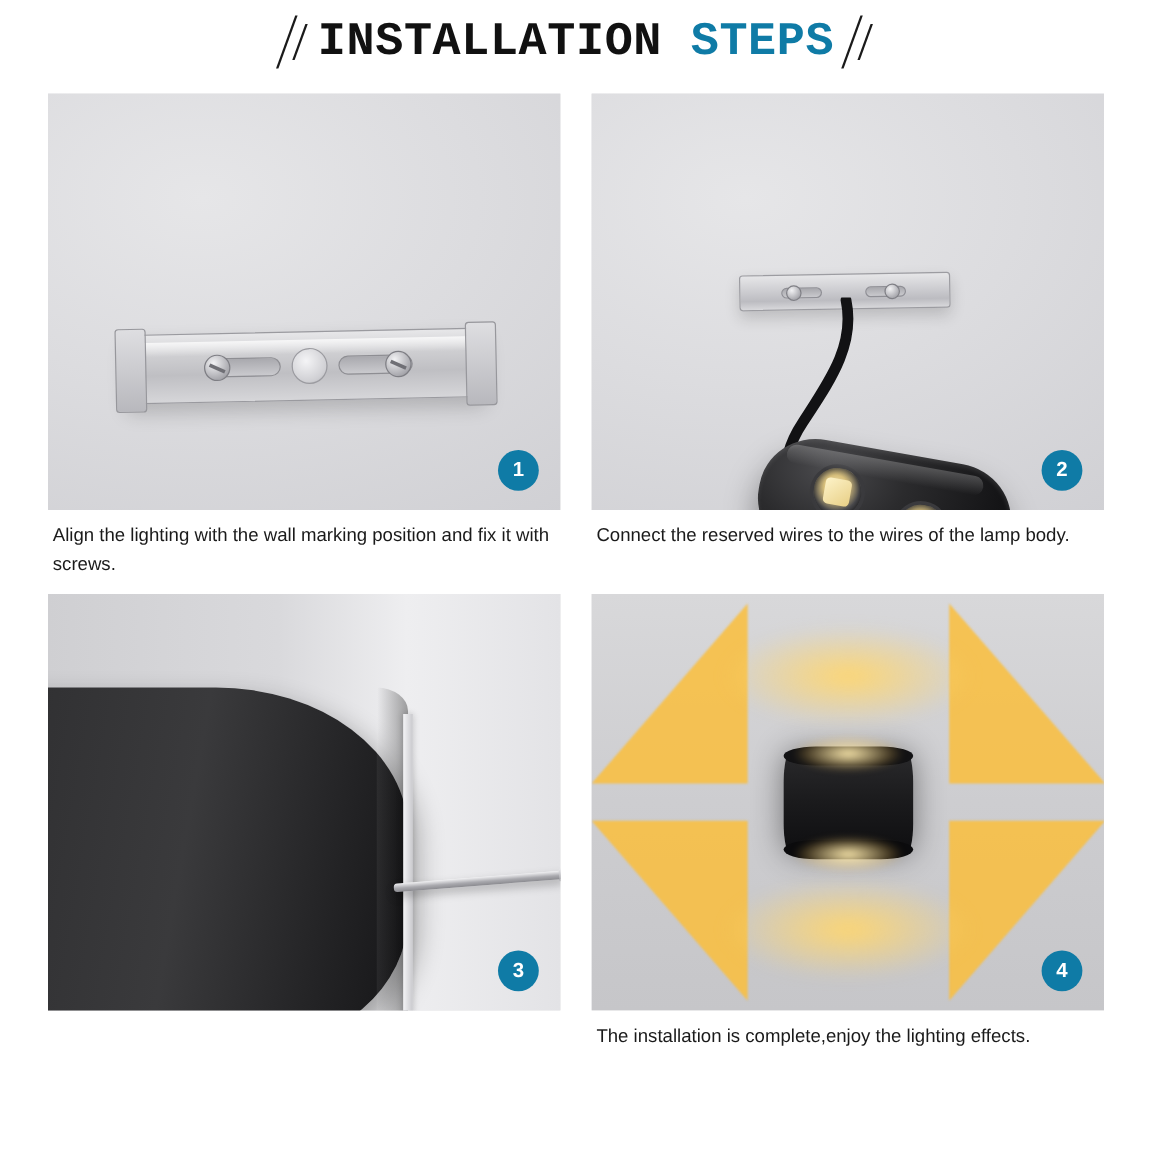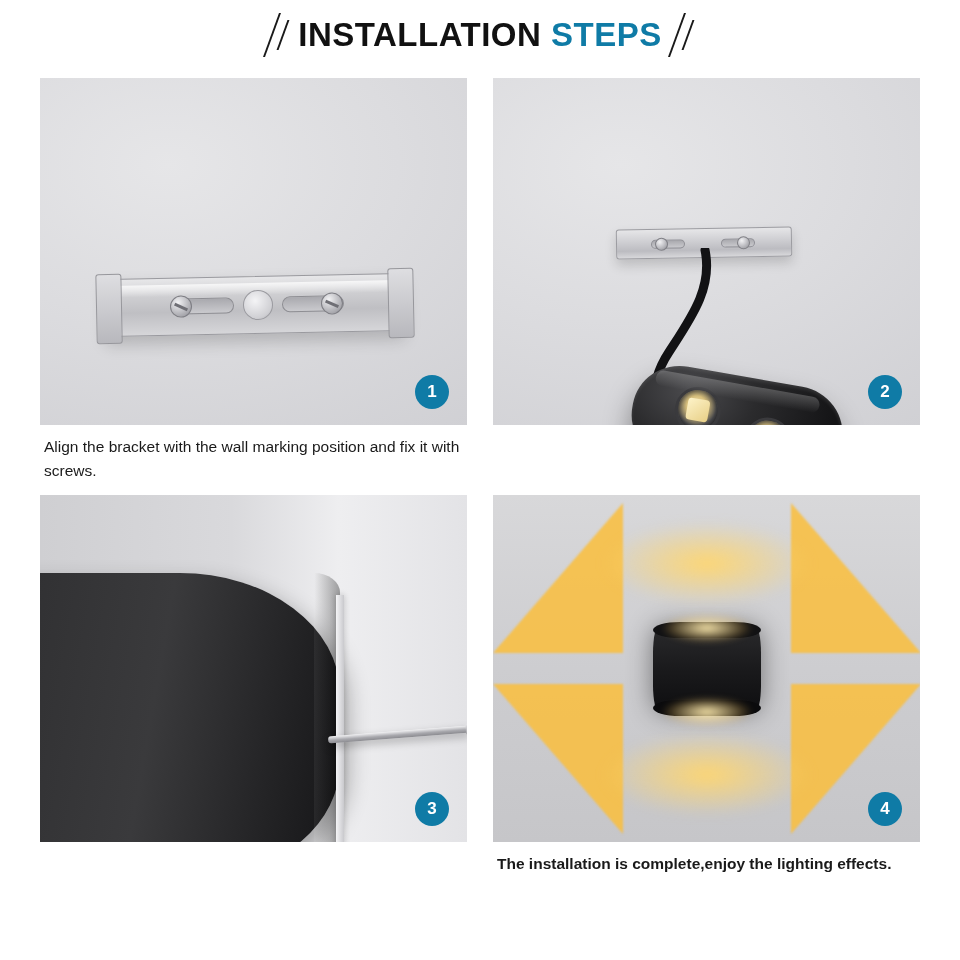--- a/index.html
+++ b/index.html
@@ -38,25 +38,26 @@
     display: block;
     width: 2px;
     background: #1a1a1a;
   }
   .slash.tall { height: 44px; transform: skewX(-20deg); }
   .slash.short { height: 30px; transform: skewX(-20deg); }
   .slashes.left .slash:nth-child(1) { margin-right: 9px; }
   .slashes.right .slash:nth-child(1) { margin-right: 9px; }
 
   .title {
-    font-size: 33px;
+    font-size: 39px;
     font-weight: bold;
     letter-spacing: 0.5px;
     white-space: nowrap;
     color: #111111;
+    font-family: Liberation Mono, monospace;
   }
   .title .accent { color: #0f7ba6; }
 
   
   .grid {
     position: relative;
     padding: 8px 40px 0 40px;
     display: grid;
     grid-template-columns: 427px 427px;
     column-gap: 26px;
@@ -351,21 +352,21 @@
     left: 50%;
     width: 92px; height: 30px;
     margin-left: -46px;
     background: radial-gradient(closest-side, rgba(255,236,176,1), rgba(255,200,90,0.2) 80%, rgba(255,200,90,0) 100%);
     filter: blur(3px);
     z-index: 7;
   }
   .hot-spot.top { top: 50%; margin-top: -56px; }
   .hot-spot.bottom { top: 50%; margin-top: 28px; }
 
-  .caption-4 { max-width: 410px; font-weight: bold; }
+  .caption-4 { max-width: 410px; }
 </style>
 </head>
 <body>
 
 <div class="page">
 
   <div class="header">
     <div class="title-wrap">
       <span class="slashes left">
         <span class="slash tall"></span>
@@ -390,21 +391,21 @@
           <span class="tab-l"></span>
           <span class="tab-r"></span>
           <span class="slot l"></span>
           <span class="slot r"></span>
           <span class="center-hole"></span>
           <span class="screw l"></span>
           <span class="screw r"></span>
         </div>
         <div class="badge">1</div>
       </div>
-      <div class="caption">Align the bracket with the wall marking position and fix it with screws.</div>
+      <div class="caption">Align the lighting with the wall marking position and fix it with screws.</div>
     </div>
 
     <div class="cell">
       <div class="photo">
         <div class="wall-grey"></div>
         <div class="bracket-small">
           <span class="slot2 l"></span>
           <span class="slot2 r"></span>
           <span class="screw2 l"></span>
           <span class="screw2 r"></span>
@@ -413,20 +414,21 @@
           <path d="M62 2 C 70 40, 48 70, 26 104 C 14 122, 10 140, 12 153" fill="none" stroke="#121214" stroke-width="9" stroke-linecap="round"></path>
         </svg>
         <div class="lamp-body">
           <span class="led one">
               <span class="chip"></span>
             </span>
           <span class="led two"></span>
         </div>
         <div class="badge">2</div>
       </div>
+      <div class="caption">Connect the reserved wires to the wires of the lamp body.</div>
     </div>
 
     <div class="cell">
       <div class="photo">
         <div class="wall-grey2"></div>
         <div class="shell"></div>
         <div class="shell-edge"></div>
         <div class="tool"></div>
         <div class="badge">3</div>
       </div>

